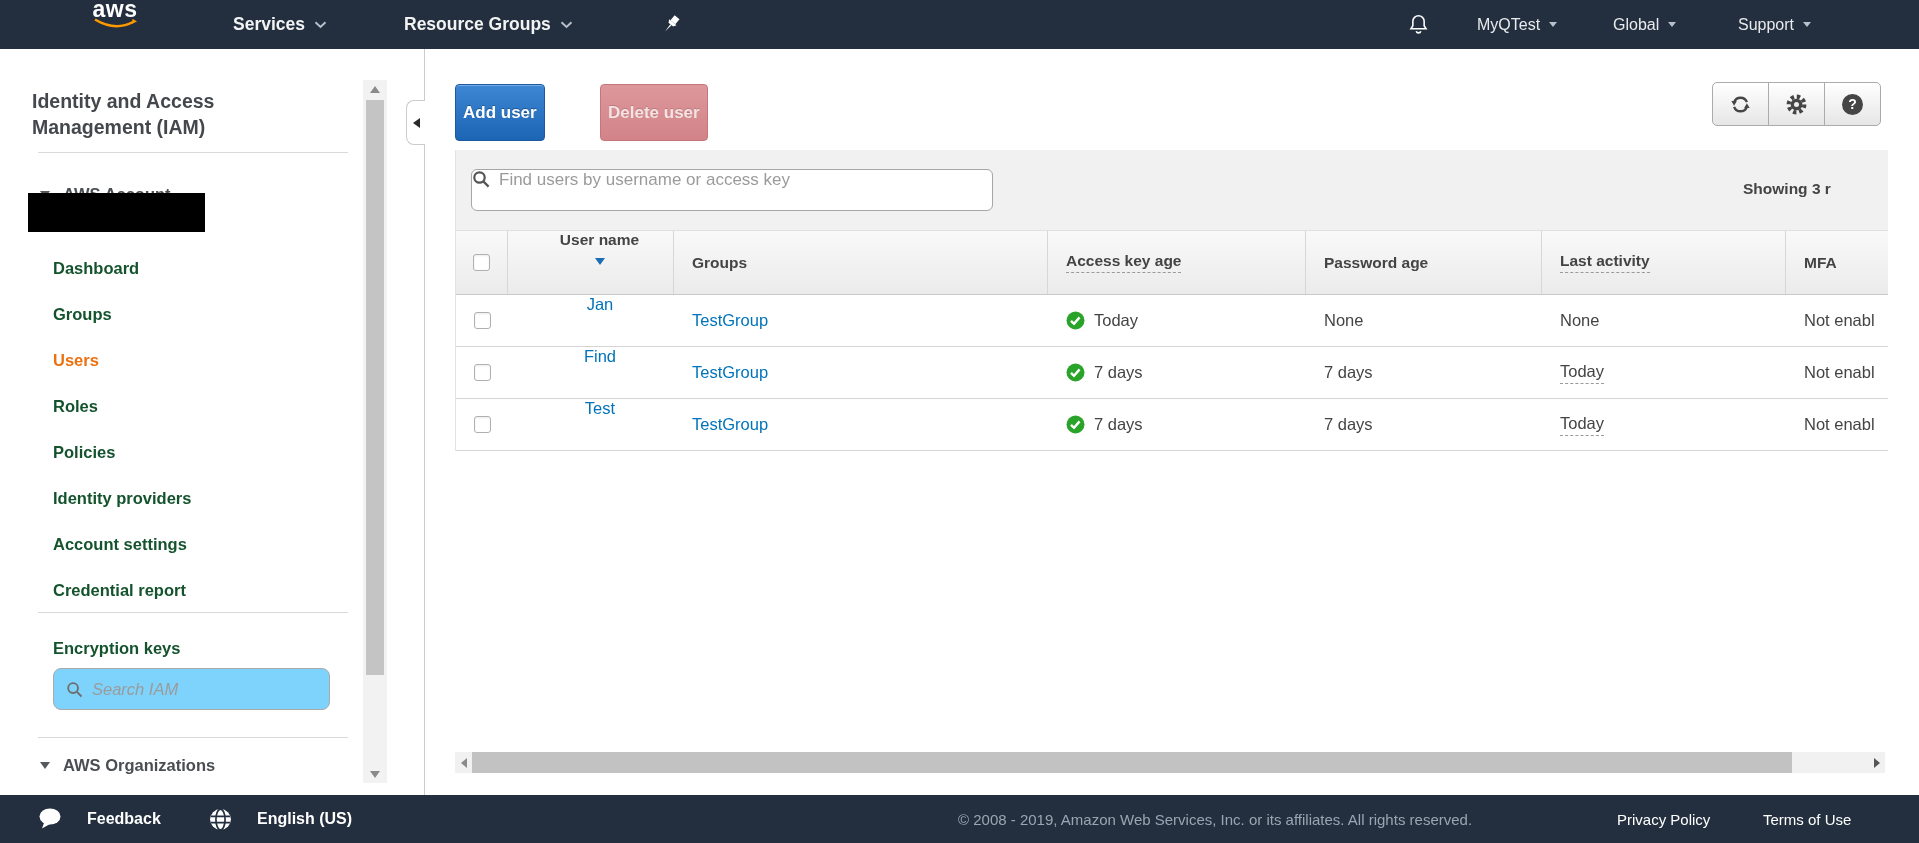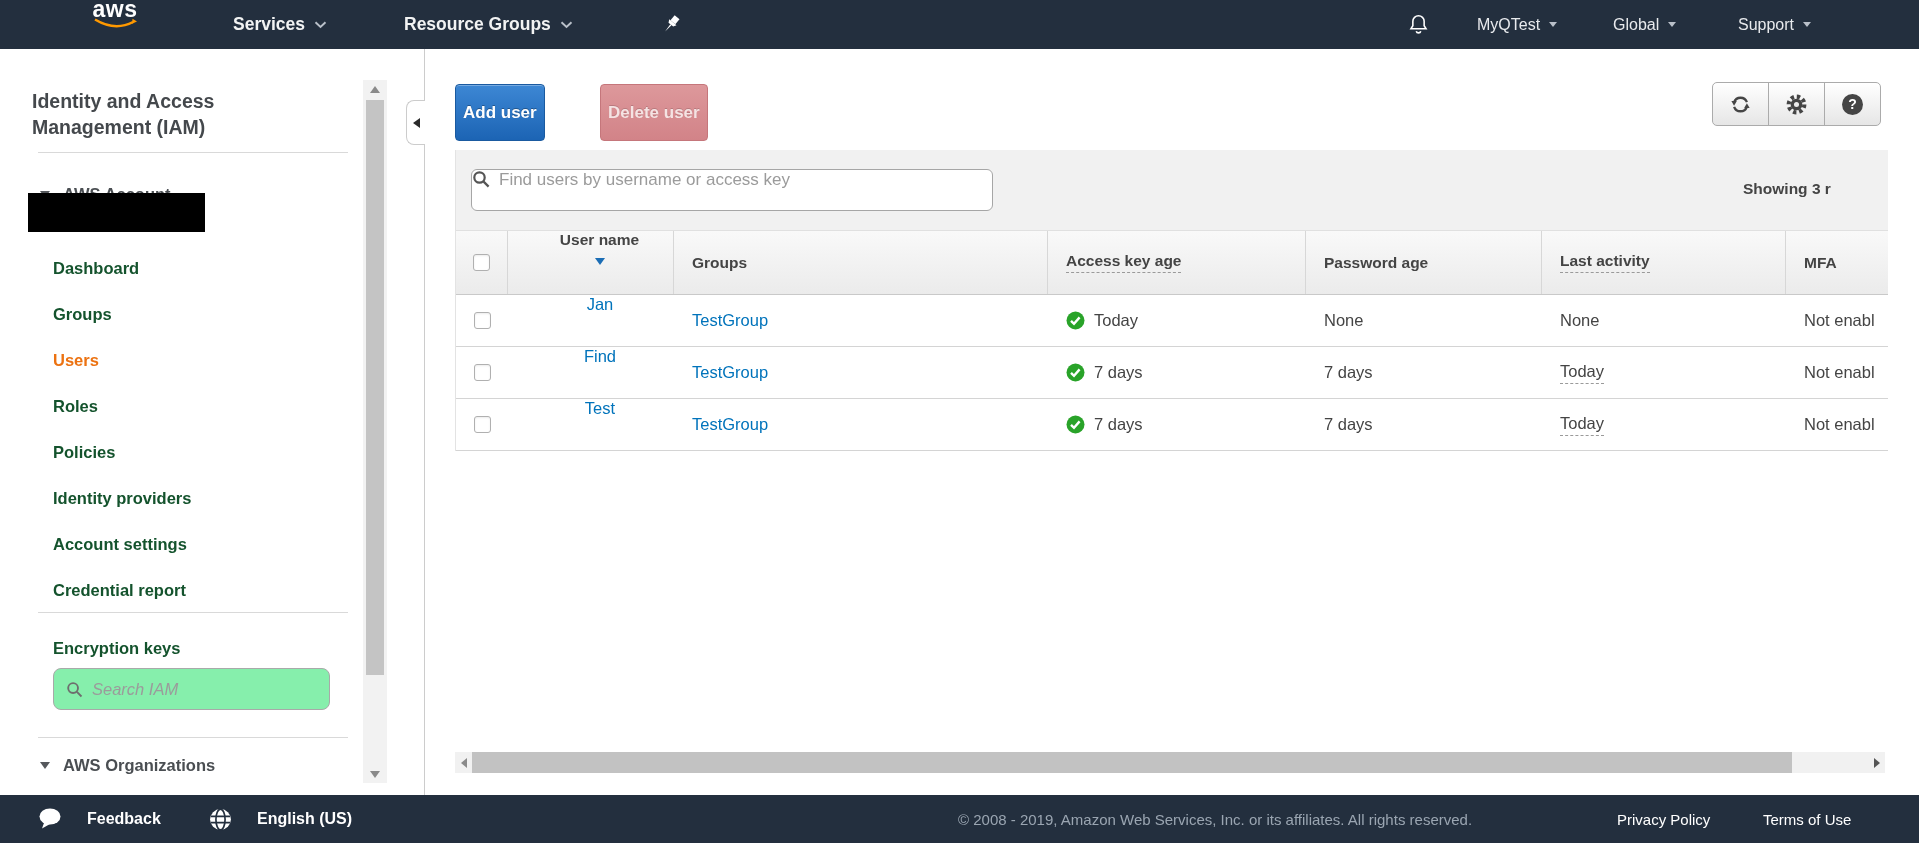--- a/index.html
+++ b/index.html
@@ -19,21 +19,21 @@
 
   
   .iam-title { position:absolute; left:32px; top:88px; width:280px; font-size:19.5px; font-weight:bold; color:#44484c; line-height:26px; }
   .side-divider { position:absolute; left:38px; width:310px; height:1px; background:#d9d9d9; }
   .side-section { position:absolute; left:40px; height:24px; display:flex; align-items:center; gap:13px; cursor:pointer; }
   .side-section .label { font-size:16.5px; font-weight:bold; color:#4a4e52; }
   .tri-down-dk { border-left:5.5px solid transparent; border-right:5.5px solid transparent; border-top:7px solid #55585c; }
   .redacted { position:absolute; left:28px; top:193px; width:177px; height:39px; background:#000; }
   .side-item { position:absolute; left:53px; height:46px; display:flex; align-items:center; font-size:16.5px; color:#14532d; cursor:pointer;font-weight:bold; }
   .side-item.active { color:#ec7211; font-weight:bold; }
-  .iam-search { position:absolute; left:53px; top:668px; width:277px; height:42px; border:1px solid #a9a9a9; border-radius:8px; background:#86efac; display:flex; align-items:center; padding-left:12px; gap:9px; }
+  .iam-search { position:absolute; left:53px; top:668px; width:277px; height:42px; border:1px solid #a9a9a9; border-radius:8px; background:#7dd3fc; display:flex; align-items:center; padding-left:12px; gap:9px; }
   .iam-search input { border:none; outline:none; width:200px; font-size:16.5px; font-style:italic; color:#555; font-family:"Liberation Sans",sans-serif; background:transparent; }
   .iam-search input::placeholder { color:#9b9b9b; font-style:italic; }
 
   
   .v-scroll { position:absolute; left:363px; top:80px; width:24px; height:703px; background:#f2f2f2; }
   .v-scroll .thumb { position:absolute; left:3px; top:20px; width:18px; height:575px; background:#c4c4c4; }
   .scroll-arrow { position:absolute; left:0; width:24px; height:18px; display:flex; align-items:center; justify-content:center; cursor:pointer; }
   .tri-up { border-left:5px solid transparent; border-right:5px solid transparent; border-bottom:7px solid #8a8a8a; }
   .tri-down { border-left:5px solid transparent; border-right:5px solid transparent; border-top:7px solid #8a8a8a; }
 

